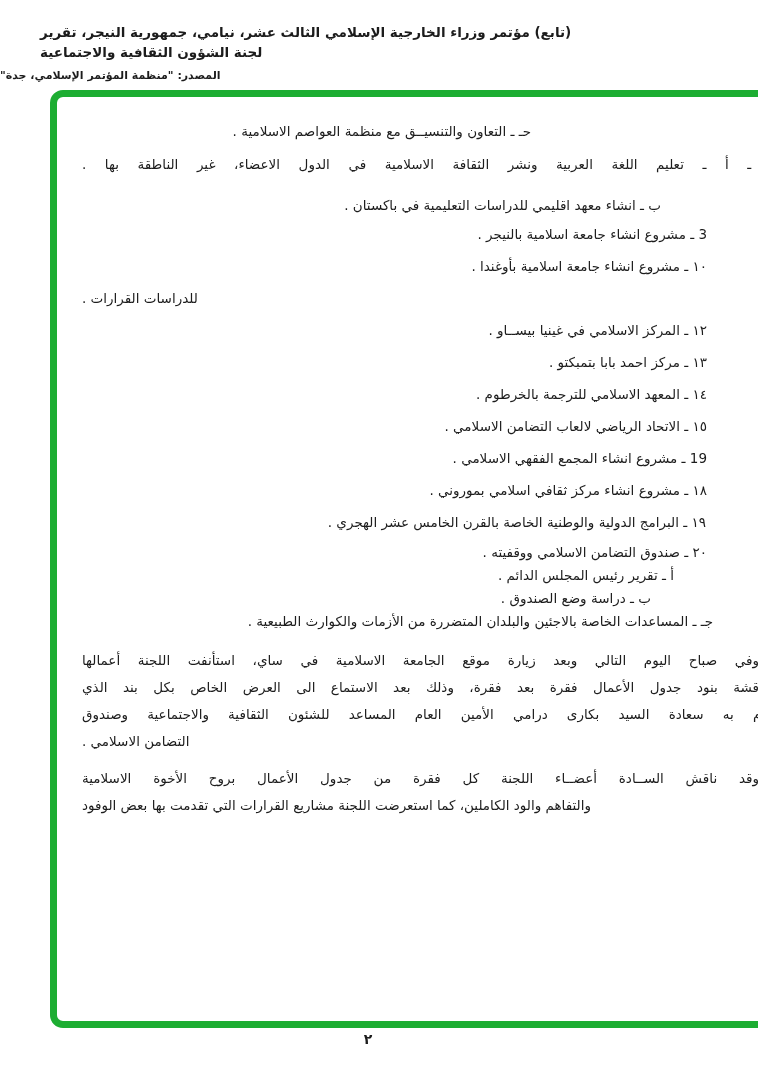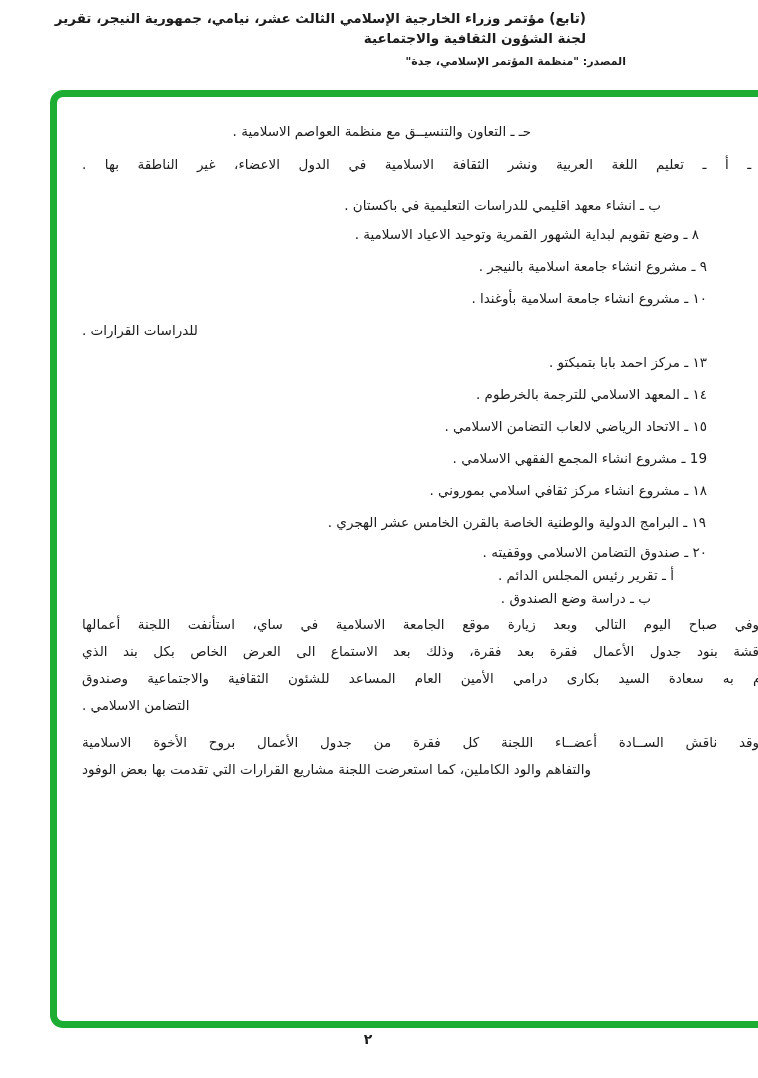--- a/index.html
+++ b/index.html
@@ -6,21 +6,21 @@
   html, body {
     width: 758px; height: 1078px;
     background: #ffffff;
     overflow: hidden;
     font-family: "DejaVu Sans", sans-serif;
     color: #1c1c1c;
   }
   .page { position: relative; width: 758px; height: 1078px; background: #fff; }
 
   
-  .header { position: absolute; top: 8px; left: 0; width: 626px; text-align: right; direction: rtl; }
+  .header { position: absolute; top: 22px; left: 0; width: 626px; text-align: left; direction: rtl; }
   .header-title {
     font-size: 13.5px; font-weight: bold; line-height: 20px;
     padding: 0 40px; letter-spacing: 0;
   }
   .header-source { font-size: 11px; font-weight: bold; margin-top: 7px; }
 
   
   .frame {
     position: absolute; left: 50px; top: 90px;
     width: 744px; height: 938px;
@@ -79,33 +79,34 @@
     <div class="header-title">(تابع) مؤتمر وزراء الخارجية الإسلامي الثالث عشر، نيامي، جمهورية النيجر، تقرير لجنة الشؤون الثقافية والاجتماعية</div>
     <div class="header-source">المصدر:  "منظمة المؤتمر الإسلامي، جدة"</div>
   </div>
 
   <div class="frame">
     <div class="content">
 
       <div class="ln ind-h gap-13">حـ ـ التعاون والتنسيــق مع منظمة العواصم الاسلامية .</div>
       <div class="ln ind-full stretch gap-5">٧ ـ أ ـ تعليم اللغة العربية ونشر الثقافة الاسلامية في الدول الاعضاء، غير الناطقة بها .</div>
       <div class="ln ind-sub7 gap-9">ب ـ انشاء معهد اقليمي للدراسات التعليمية في باكستان .</div>
-      <div class="ln ind-8">٨ ـ وضع تقويم لبداية الشهور القمرية وتوحيد الاعياد الاسلامية .</div>
-      <div class="ln ind-num">٩ ـ مشروع انشاء جامعة اسلامية بالنيجر .</div>
+      <div class="ln ind-num">3 ـ مشروع انشاء جامعة اسلامية بالنيجر .</div>
       <div class="ln ind-num">١٠ ـ مشروع انشاء جامعة اسلامية بأوغندا .</div>
       <div class="ln alignleft">للدراسات القرارات .</div>
+      <div class="ln ind-num">١٢ ـ المركز الاسلامي في غينيا بيســاو .</div>
       <div class="ln ind-num">١٣ ـ مركز احمد بابا بتمبكتو .</div>
       <div class="ln ind-num">١٤ ـ المعهد الاسلامي للترجمة بالخرطوم .</div>
       <div class="ln ind-num">١٥ ـ الاتحاد الرياضي لالعاب التضامن الاسلامي .</div>
       <div class="ln ind-num">19 ـ مشروع انشاء المجمع الفقهي الاسلامي .</div>
       <div class="ln ind-num">١٨ ـ مشروع انشاء مركز ثقافي اسلامي بموروني .</div>
       <div class="ln ind-19 gap-10">١٩ ـ البرامج الدولية والوطنية  الخاصة بالقرن  الخامس عشر الهجري .</div>
       <div class="ln ind-num gap-3">٢٠ ـ صندوق التضامن الاسلامي ووقفيته .</div>
       <div class="ln ind-a gap-3">أ ـ تقرير رئيس المجلس الدائم .</div>
       <div class="ln ind-b gap-3">ب ـ دراسة وضع الصندوق .</div>
+      <div class="ln ind-j gap-16">جـ ـ المساعدات الخاصة بالاجئين والبلدان المتضررة من الأزمات والكوارث الطبيعية .</div>
 
       <div class="para">
         <div class="pln stretch pind">وفي صباح اليوم التالي وبعد زيارة موقع الجامعة الاسلامية في ساي، استأنفت اللجنة أعمالها</div>
         <div class="pln stretch">لمناقشة بنود جدول الأعمال فقرة بعد فقرة، وذلك بعد الاستماع الى العرض الخاص بكل بند الذي</div>
         <div class="pln stretch">تقدم به سعادة السيد بكارى درامي الأمين العام المساعد للشئون الثقافية والاجتماعية وصندوق</div>
         <div class="pln alignleft">التضامن الاسلامي .</div>
       </div>
 
       <div class="para">
         <div class="pln stretch pind">وقد ناقش الســادة أعضــاء اللجنة كل فقرة من جدول الأعمال بروح الأخوة الاسلامية</div>

